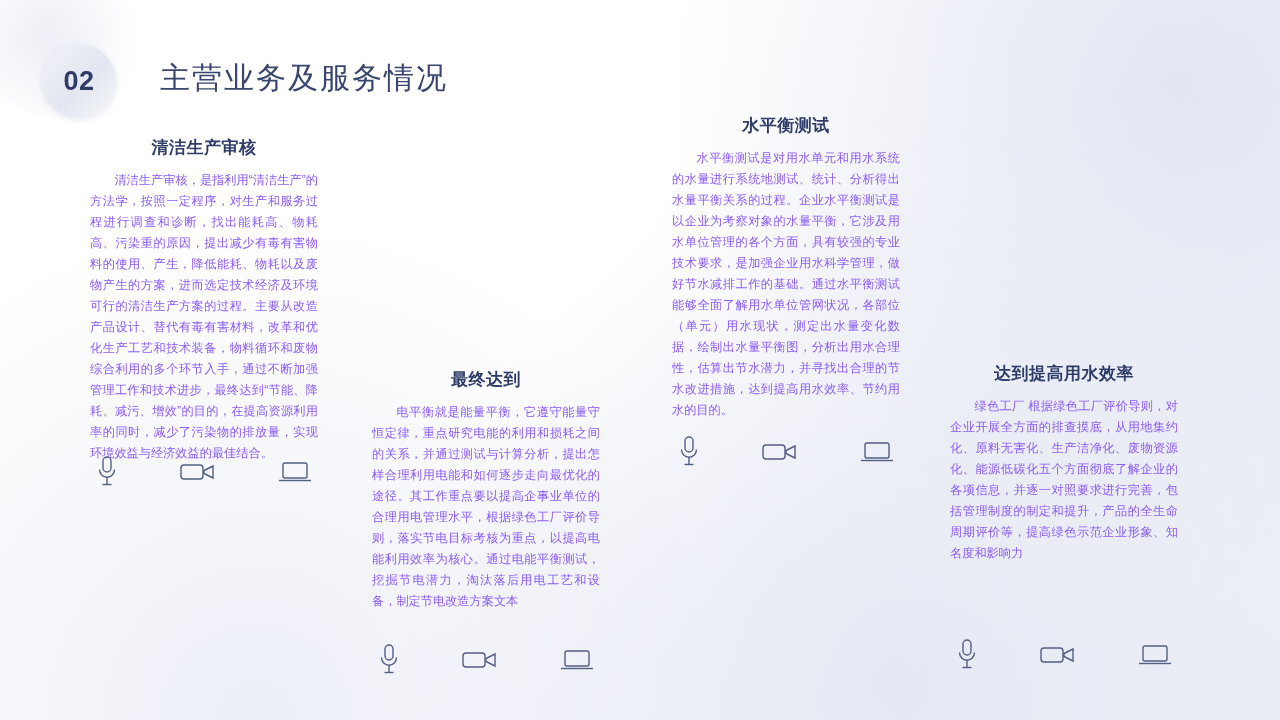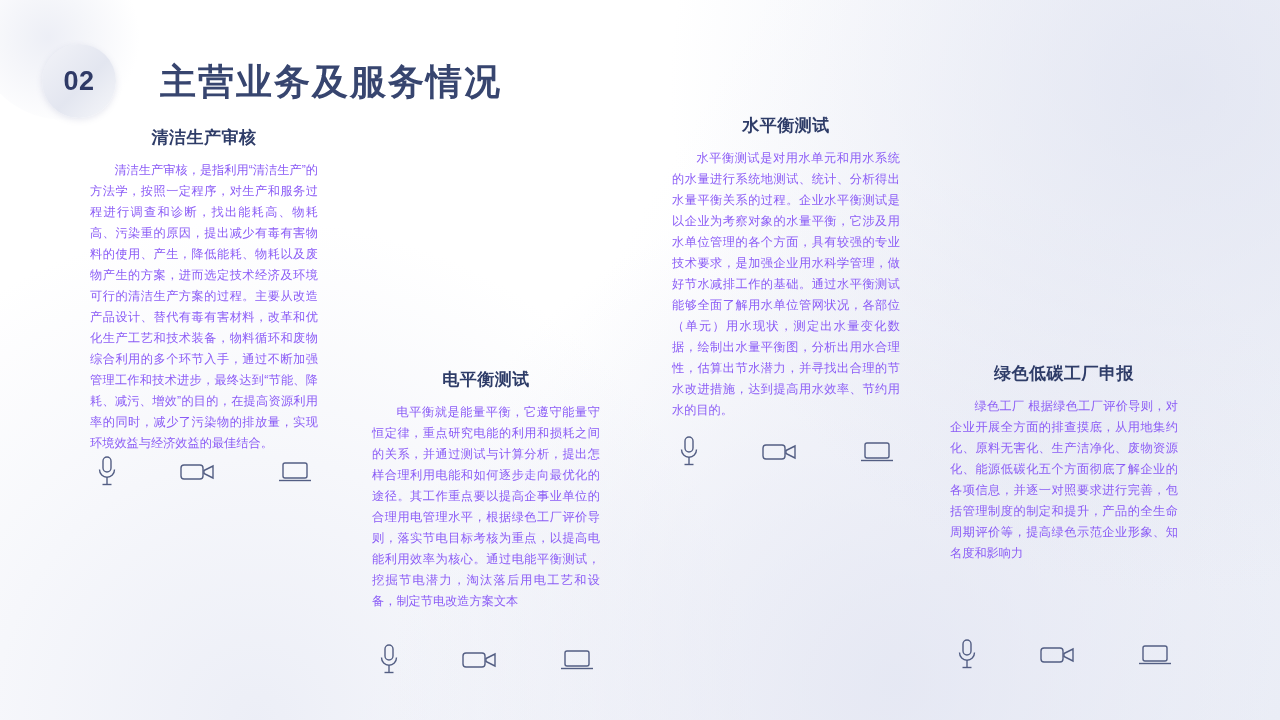--- a/index.html
+++ b/index.html
@@ -56,22 +56,22 @@
     justify-content: center;
     font-size: 27px;
     font-weight: bold;
     color: #2f3a66;
     letter-spacing: 0.5px;
   }
   .title {
     position: absolute;
     left: 160px;
     top: 46px;
-    font-size: 36px;
-    font-weight: bold;
+    font-size: 30px;
+    font-weight: normal;
     color: #37456f;
     letter-spacing: 2px;
   }
 
   
   .col {
     position: absolute;
     width: 228px;
   }
   .col-head {
@@ -84,21 +84,21 @@
   }
   .col-body {
     font-size: 12.2px;
     line-height: 1.72;
     color: #8b5cf6;
     text-align: justify;
     text-justify: inter-ideograph;
     text-indent: 2em;
   }
   
-  #col1 { left: 90px;  top: 126px; }
+  #col1 { left: 90px;  top: 136px; }
   #col2 { left: 372px; top: 368px; }
   #col3 { left: 672px; top: 114px; }
   #col4 { left: 950px; top: 362px; }
 
   
   .icon-row {
     position: absolute;
     width: 228px;
     display: flex;
     justify-content: space-between;
@@ -161,21 +161,21 @@
   </span>
   <span class="icon">
     <svg width="34" height="24" viewBox="0 0 34 24" fill="none" stroke="currentColor" stroke-width="1.4">
       <rect x="5" y="3" width="24" height="15" rx="2"></rect>
       <line x1="1" y1="20.5" x2="33" y2="20.5"></line>
     </svg>
   </span>
 </div>
 
 <div class="col" id="col2">
-  <div class="col-head">电平衡测试</div>
+  <div class="col-head">最终达到</div>
   <div class="col-body">电平衡就是能量平衡，它遵守能量守恒定律，重点研究电能的利用和损耗之间的关系，并通过测试与计算分析，提出怎样合理利用电能和如何逐步走向最优化的途径。其工作重点要以提高企事业单位的合理用电管理水平，根据绿色工厂评价导则，落实节电目标考核为重点，以提高电能利用效率为核心。通过电能平衡测试，挖掘节电潜力，淘汰落后用电工艺和设备，制定节电改造方案文本</div>
 </div>
 <div class="icon-row" id="icons2">
   <span class="icon">
     <svg width="22" height="34" viewBox="0 0 22 34" fill="none" stroke="currentColor" stroke-width="1.4">
       <rect x="7" y="2" width="8" height="15" rx="4"></rect>
       <path d="M3.5 14.5c0 4.4 3.4 7.8 7.5 7.8s7.5-3.4 7.5-7.8"></path>
       <line x1="11" y1="22.3" x2="11" y2="29"></line>
       <line x1="6.5" y1="29.5" x2="15.5" y2="29.5"></line>
     </svg>
@@ -215,21 +215,21 @@
   </span>
   <span class="icon">
     <svg width="34" height="24" viewBox="0 0 34 24" fill="none" stroke="currentColor" stroke-width="1.4">
       <rect x="5" y="3" width="24" height="15" rx="2"></rect>
       <line x1="1" y1="20.5" x2="33" y2="20.5"></line>
     </svg>
   </span>
 </div>
 
 <div class="col" id="col4">
-  <div class="col-head">绿色低碳工厂申报</div>
+  <div class="col-head">达到提高用水效率</div>
   <div class="col-body">绿色工厂 根据绿色工厂评价导则，对企业开展全方面的排查摸底，从用地集约化、原料无害化、生产洁净化、废物资源化、能源低碳化五个方面彻底了解企业的各项信息，并逐一对照要求进行完善，包括管理制度的制定和提升，产品的全生命周期评价等，提高绿色示范企业形象、知名度和影响力</div>
 </div>
 <div class="icon-row" id="icons4">
   <span class="icon">
     <svg width="22" height="34" viewBox="0 0 22 34" fill="none" stroke="currentColor" stroke-width="1.4">
       <rect x="7" y="2" width="8" height="15" rx="4"></rect>
       <path d="M3.5 14.5c0 4.4 3.4 7.8 7.5 7.8s7.5-3.4 7.5-7.8"></path>
       <line x1="11" y1="22.3" x2="11" y2="29"></line>
       <line x1="6.5" y1="29.5" x2="15.5" y2="29.5"></line>
     </svg>

